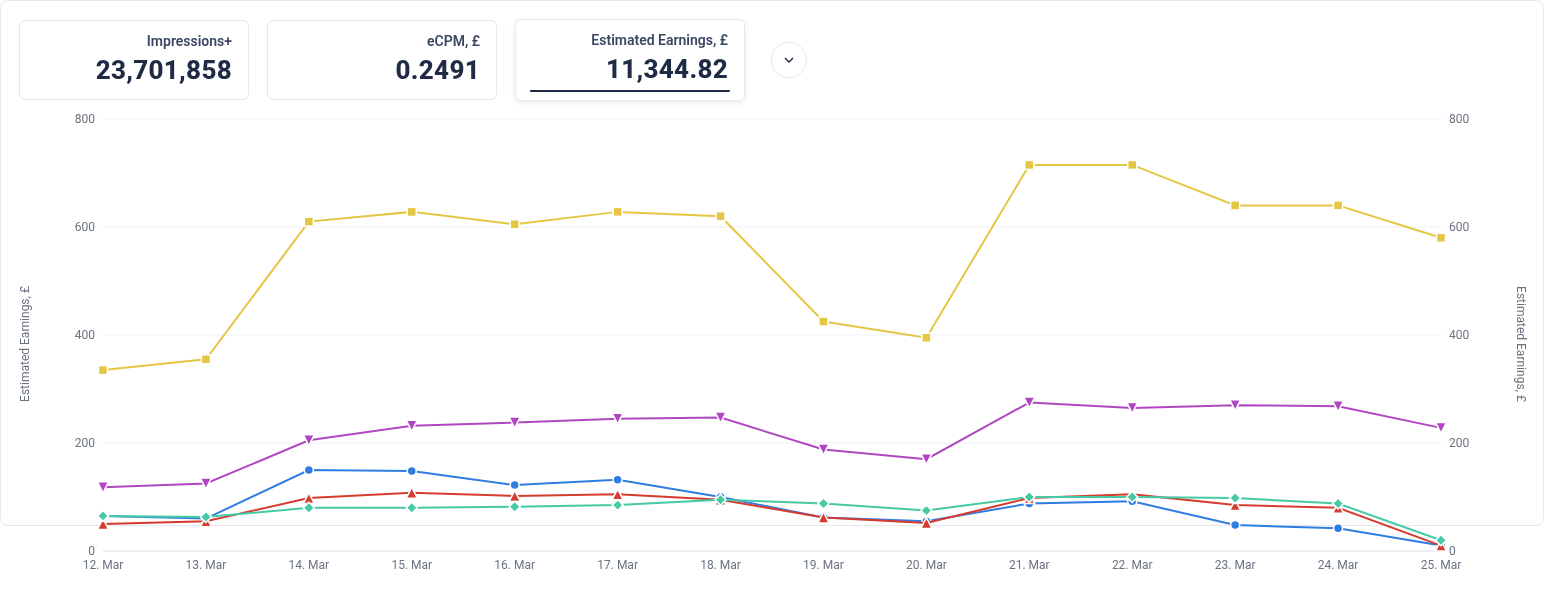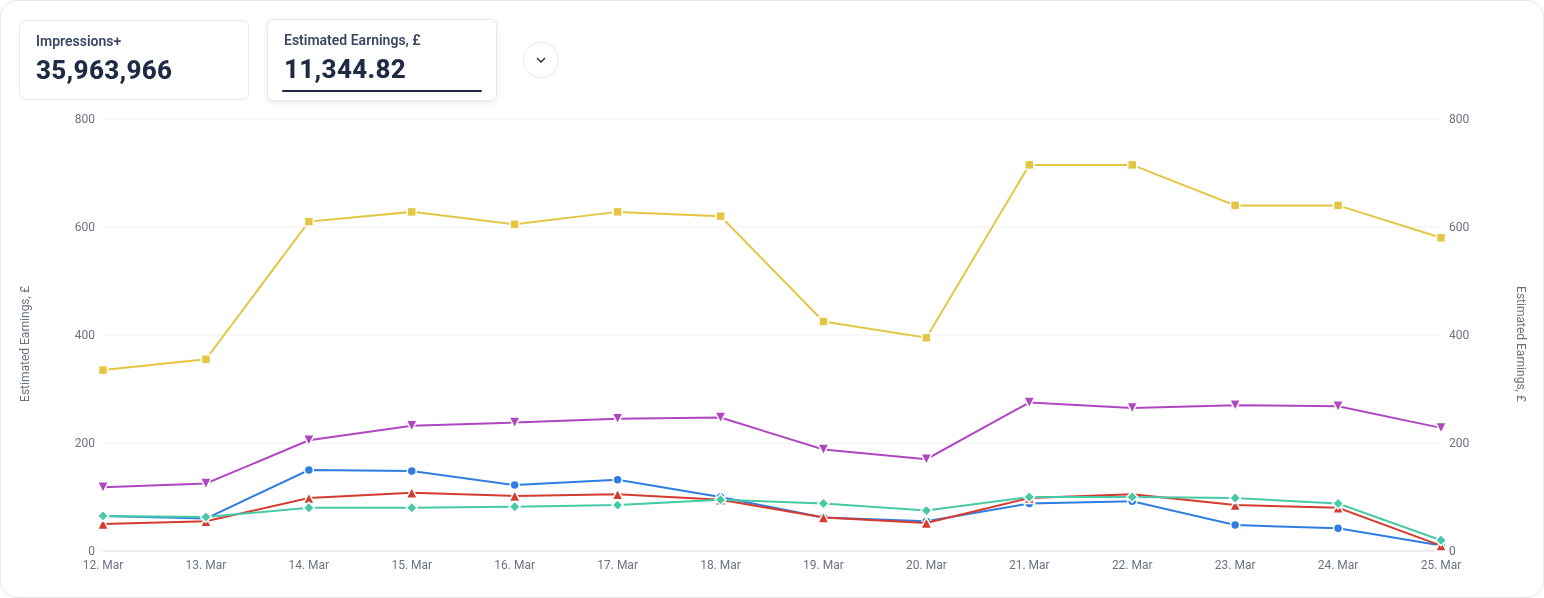--- a/index.html
+++ b/index.html
@@ -8,25 +8,26 @@
     font-family: -apple-system, BlinkMacSystemFont, "Segoe UI", Roboto, "Helvetica Neue", Arial, sans-serif;
     background: #fff;
     color: #1f2a44;
     width: 1544px;
     height: 598px;
     overflow: hidden;
   }
   .page {
     box-sizing: border-box;
     width: 1544px;
-    height: 598px;
+    height: 526px;
     border: 1px solid #e6e8f0;
-    border-radius: 17px;
+    border-radius: 8px;
     padding: 18px 18px 8px 18px;
     position: relative;
+    text-align: right;
   }
   .cards {
     display: flex;
     gap: 18px;
     align-items: center;
   }
   .card {
     border: 1px solid #e6e8f0;
     border-radius: 6px;
     padding: 12px 16px 14px 16px;
@@ -103,23 +104,27 @@
   .marker { stroke-width: 1.5; }
 </style>
 </head>
 <body>
 
 <div class="page">
   <div class="cards">
 
     <div class="card">
       <div class="label">Impressions+</div>
-      <div class="value">35,963,966</div>
+      <div class="value">23,701,858</div>
     </div>
 
+    <div class="card">
+      <div class="label">eCPM, £</div>
+      <div class="value">0.2491</div>
+    </div>
 
 
     <div class="card active">
       <div class="label">Estimated Earnings, £</div>
       <div class="value">11,344.82</div>
     </div>
 
     <button class="expand-btn">
       <svg viewBox="0 0 24 24">
           <polyline points="6 9 12 15 18 9"></polyline>

